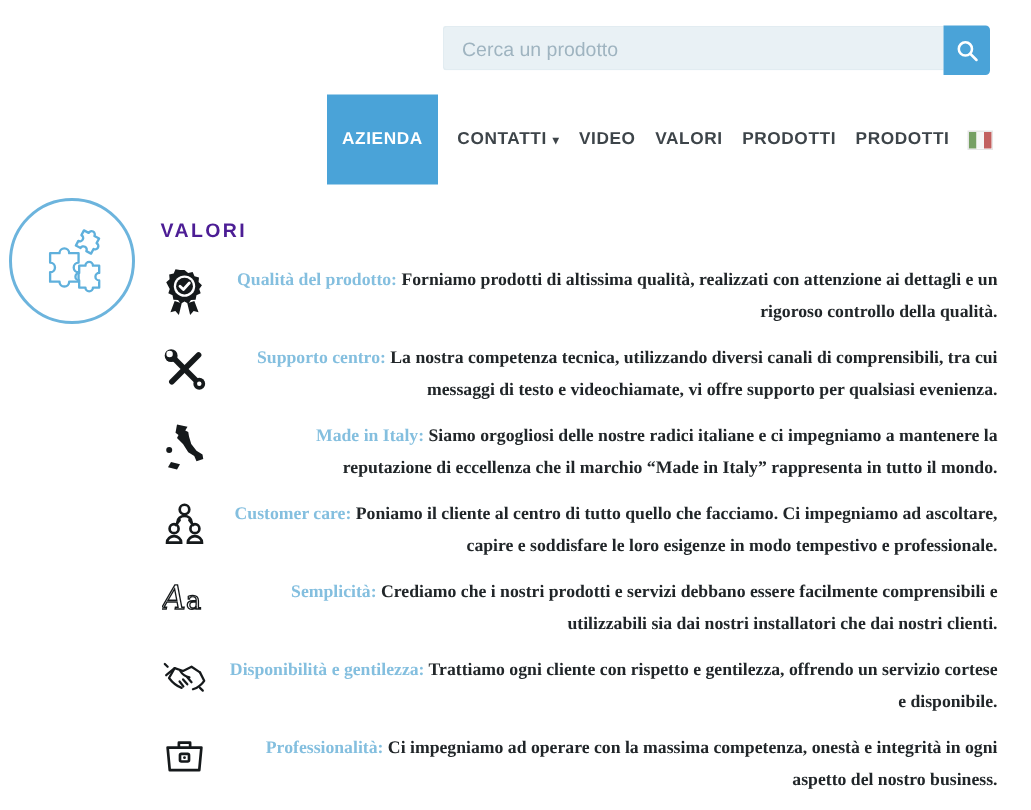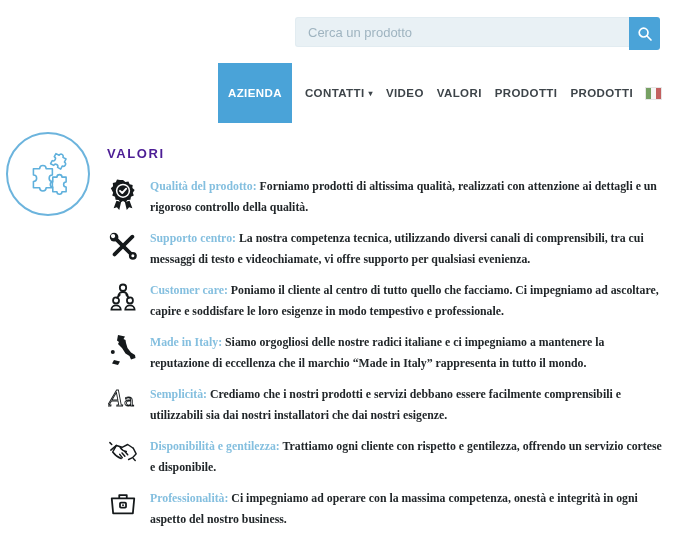--- a/index.html
+++ b/index.html
@@ -38,21 +38,21 @@
   
   .circle-badge { position:absolute; left:6px; top:132px; width:84px; height:84px;
                   border:2px solid #6cb4dd; border-radius:50%; display:flex;
                   align-items:center; justify-content:center; }
 
   
   .main { position:absolute; left:107px; top:146px; width:558px; }
   .section-title { color:#4c1d95; font-size:13px; font-weight:700;
                    letter-spacing:1.6px; margin-bottom:15px; }
   .values { display:flex; flex-direction:column; gap:10px; }
-  .value-item { display:flex; align-items:flex-start; }
+  .value-item { display:flex; align-items:flex-start;text-align:right; }
   .value-icon { width:31px; min-width:31px; margin-right:12px; display:flex;
                 justify-content:center; padding-top:2px; }
   .value-text { font-family:"Liberation Serif", serif; font-size:11.8px;
                 line-height:21px; font-weight:700; color:#212629; width:515px; }
   .value-label { color:#84bfdf; font-weight:700; }
 </style>
 </head>
 <body>
 
 <div class="canvas">
@@ -127,55 +127,55 @@
             <circle cx="5.4" cy="5.4" r="2.3" fill="#ffffff"></circle>
             <circle cx="26.5" cy="26.5" r="4.2" fill="#15191b"></circle>
             <circle cx="26.5" cy="26.5" r="1.6" fill="#ffffff"></circle>
           </svg>
         </span>
         <p class="value-text"><span class="value-label">Supporto centro:</span><span> La nostra competenza tecnica, utilizzando diversi canali di comprensibili, tra cui messaggi di testo e videochiamate, vi offre supporto per qualsiasi evenienza.</span></p>
       </div>
 
       <div class="value-item">
         <span class="value-icon">
+          <svg width="26" height="32" viewBox="0 0 26 32">
+            <path d="M8 1 l7 1.5 -1.5 2.5 2 1 .5 3 1.5 5 3.5 4.5 4 2.5 .5 3 -4.5 1.5 -1.5 -3.5 -4 -2.5 -3.5 -5.5 -2.5 -2.5 -1.5 -1.5 1-2 -2-1.5 z" fill="#15191b"></path>
+            <polygon points="4,26 10,27.5 8,31 2,29.5" fill="#15191b"></polygon>
+            <circle cx="2.8" cy="18" r="2" fill="#15191b"></circle>
+          </svg>
+        </span>
+        <p class="value-text"><span class="value-label">Made in Italy:</span><span> Siamo orgogliosi delle nostre radici italiane e ci impegniamo a mantenere la reputazione di eccellenza che il marchio “Made in Italy” rappresenta in tutto il mondo.</span></p>
+      </div>
+
+      <div class="value-item">
+        <span class="value-icon">
           <svg width="30" height="32" viewBox="0 0 32 32">
             <g fill="none" stroke="#15191b" stroke-width="1.9" stroke-linecap="round">
               <circle cx="16" cy="5" r="3.4"></circle>
               <path d="M11 14 a5 4.4 0 0 1 10 0"></path>
               <line x1="12.5" y1="12.5" x2="9.8" y2="16"></line>
               <line x1="19.5" y1="12.5" x2="22.2" y2="16"></line>
               <circle cx="8.6" cy="18.6" r="3.2"></circle>
               <path d="M3.6 28.5 a5 4.6 0 0 1 10 0 z"></path>
               <circle cx="23.4" cy="18.6" r="3.2"></circle>
               <path d="M18.4 28.5 a5 4.6 0 0 1 10 0 z"></path>
             </g>
           </svg>
         </span>
         <p class="value-text"><span class="value-label">Customer care:</span><span> Poniamo il cliente al centro di tutto quello che facciamo. Ci impegniamo ad ascoltare, capire e soddisfare le loro esigenze in modo tempestivo e professionale.</span></p>
       </div>
 
       <div class="value-item">
         <span class="value-icon">
-          <svg width="26" height="32" viewBox="0 0 26 32">
-            <path d="M8 1 l7 1.5 -1.5 2.5 2 1 .5 3 1.5 5 3.5 4.5 4 2.5 .5 3 -4.5 1.5 -1.5 -3.5 -4 -2.5 -3.5 -5.5 -2.5 -2.5 -1.5 -1.5 1-2 -2-1.5 z" fill="#15191b"></path>
-            <polygon points="4,26 10,27.5 8,31 2,29.5" fill="#15191b"></polygon>
-            <circle cx="2.8" cy="18" r="2" fill="#15191b"></circle>
-          </svg>
-        </span>
-        <p class="value-text"><span class="value-label">Made in Italy:</span><span> Siamo orgogliosi delle nostre radici italiane e ci impegniamo a mantenere la reputazione di eccellenza che il marchio “Made in Italy” rappresenta in tutto il mondo.</span></p>
-      </div>
-
-      <div class="value-item">
-        <span class="value-icon">
           <svg width="30" height="26" viewBox="0 0 30 26">
             <text x="0" y="20" font-size="22" font-family="DejaVu Serif, serif" font-style="italic" fill="none" stroke="#15191b" stroke-width="0.9">A</text>
             <text x="16" y="20" font-size="17" font-family="DejaVu Serif, serif" fill="none" stroke="#15191b" stroke-width="0.9">a</text>
           </svg>
         </span>
-        <p class="value-text"><span class="value-label">Semplicità:</span><span> Crediamo che i nostri prodotti e servizi debbano essere facilmente comprensibili e utilizzabili sia dai nostri installatori che dai nostri esigenze.</span></p>
+        <p class="value-text"><span class="value-label">Semplicità:</span><span> Crediamo che i nostri prodotti e servizi debbano essere facilmente comprensibili e utilizzabili sia dai nostri installatori che dai nostri clienti.</span></p>
       </div>
 
       <div class="value-item">
         <span class="value-icon">
           <svg width="30" height="28" viewBox="0 0 32 28">
             <g fill="none" stroke="#15191b" stroke-width="1.6" stroke-linecap="round" stroke-linejoin="round">
               <path d="M3 12 l6-5 6 2 6-3 6 4"></path>
               <path d="M9 7 l-4 7 c3 4 6 6 9 7"></path>
               <path d="M27 10 l3 6 c-2 3 -5 5 -8 6"></path>
               <path d="M13 9 c1.5 2.5 4 4 6.5 4.5"></path>

